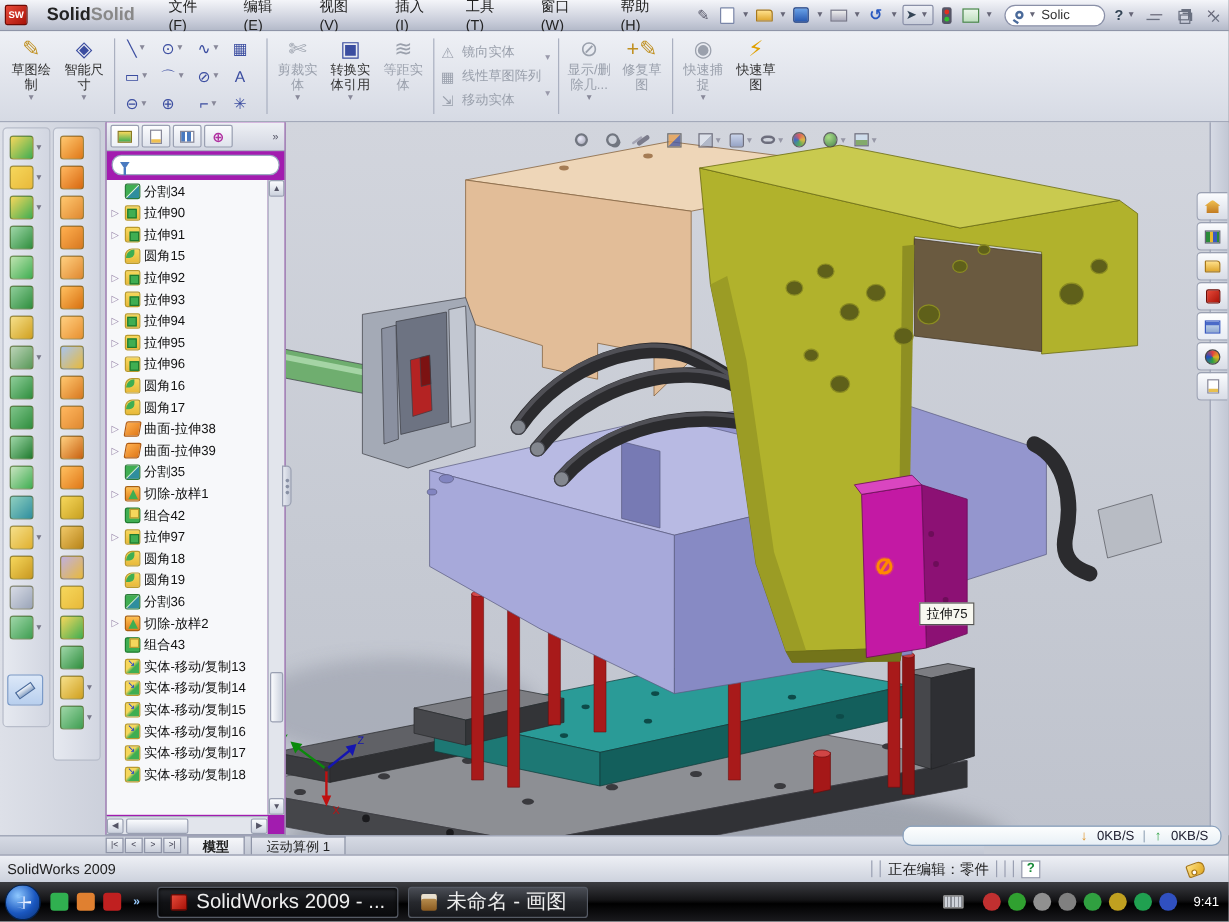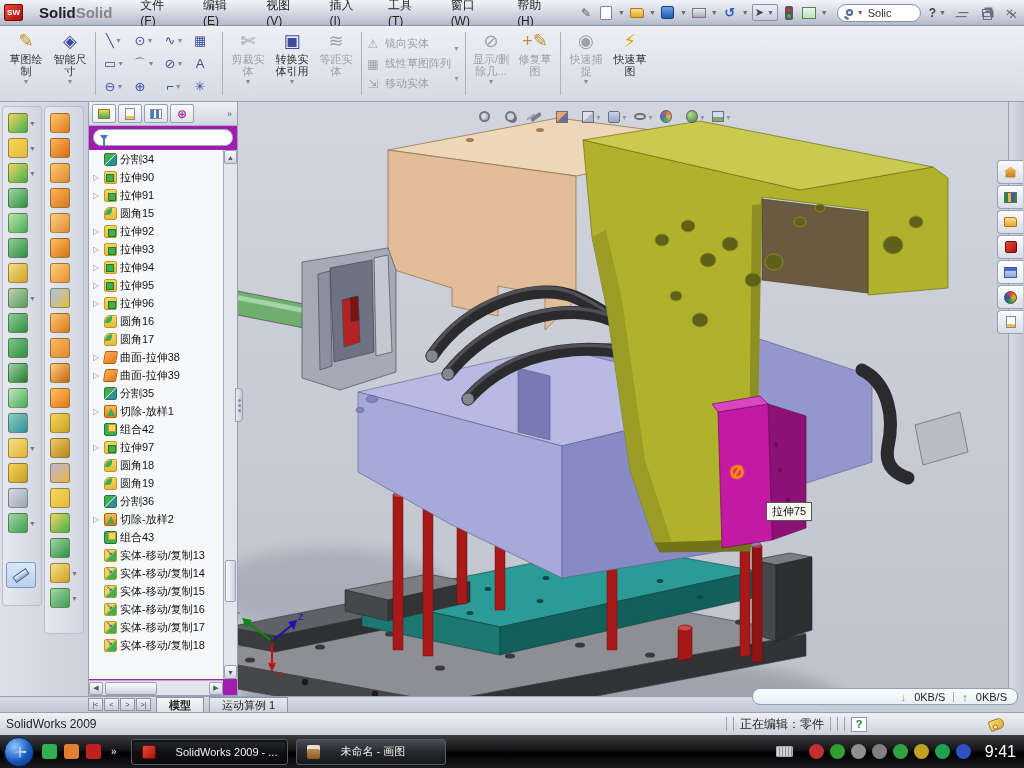--- a/index.html
+++ b/index.html
@@ -164,28 +164,28 @@
   .nw-up{color:#2aa040;font-weight:bold;}
   .nw-sep{width:1px;height:10px;background:#9ab;}
   .taskbar{position:absolute;left:0;top:735px;width:1024px;height:33px;background:linear-gradient(#3c3d42 0%,#141416 45%,#000 55%,#1a1a1e 100%);display:flex;align-items:center;}
   .orb{width:30px;height:30px;border-radius:50%;margin:0 8px 0 4px;background:radial-gradient(circle at 35% 30%,#8ec8ff,#1a57c0 55%,#0a2f70);border:1px solid #05224e;position:relative;flex:none;}
   .orb:after{content:"";position:absolute;left:9px;top:9px;width:12px;height:11px;background:
      conic-gradient(from 0deg at 50% 50%, #f0f4ff 0 25%, #cfe0ff 25% 50%, #f0f4ff 50% 75%, #cfe0ff 75%);
      clip-path:polygon(0 15%,45% 5%,45% 45%,0 50%,0 52%,45% 55%,45% 95%,0 85%,55% 100%,55% 55%,100% 60%,100% 40%,55% 45%,55% 0);}
   .ql{display:flex;align-items:center;gap:7px;margin-right:10px;}
   .qli{width:15px;height:15px;border-radius:3px;}
   .ql-more{color:#9cf;font-size:10px;font-weight:bold;}
-  .taskbtn{display:flex;align-items:center;gap:20px;height:26px;min-width:150px;padding:0 10px;margin-right:8px;border:1px solid #555a64;border-radius:3px;background:linear-gradient(#4a4d55,#26282d 50%,#17181c);color:#eee;font-size:11px;}
+  .taskbtn{display:flex;align-items:center;gap:8px;height:26px;min-width:150px;padding:0 10px;margin-right:8px;border:1px solid #555a64;border-radius:3px;background:linear-gradient(#4a4d55,#26282d 50%,#17181c);color:#eee;font-size:17px;}
   .taskbtn.active{background:linear-gradient(#2a2c31,#101114 50%,#0a0a0c);box-shadow:inset 0 1px 3px #000;}
   .tb-ico-sw{width:14px;height:14px;background:linear-gradient(135deg,#e84a3a,#a81208);border-radius:2px;border:1px solid #6d0a04;flex:none;}
   .tb-ico-paint{width:13px;height:14px;background:linear-gradient(#c8a060,#8a5a20);border-radius:2px;flex:none;box-shadow:inset 0 4px 0 #e8e0d0;}
   .tray{margin-left:auto;display:flex;align-items:center;gap:6px;padding-right:8px;}
   .kbd{width:17px;height:11px;background:repeating-linear-gradient(90deg,#cfd3da 0 2px,#8a8e96 2px 3px);border:1px solid #aaa;border-radius:1px;margin-right:10px;}
   .trayi{width:15px;height:15px;border-radius:50%;}
-  .clock{color:#fff;font-size:16px;margin-left:8px;}
+  .clock{color:#fff;font-size:11px;margin-left:8px;}
 
   .hidden{visibility:hidden;}
 </style>
 </head>
 <body>
 
 <div class="screen">
 
   <div class="titlebar">
     <div class="logo">

